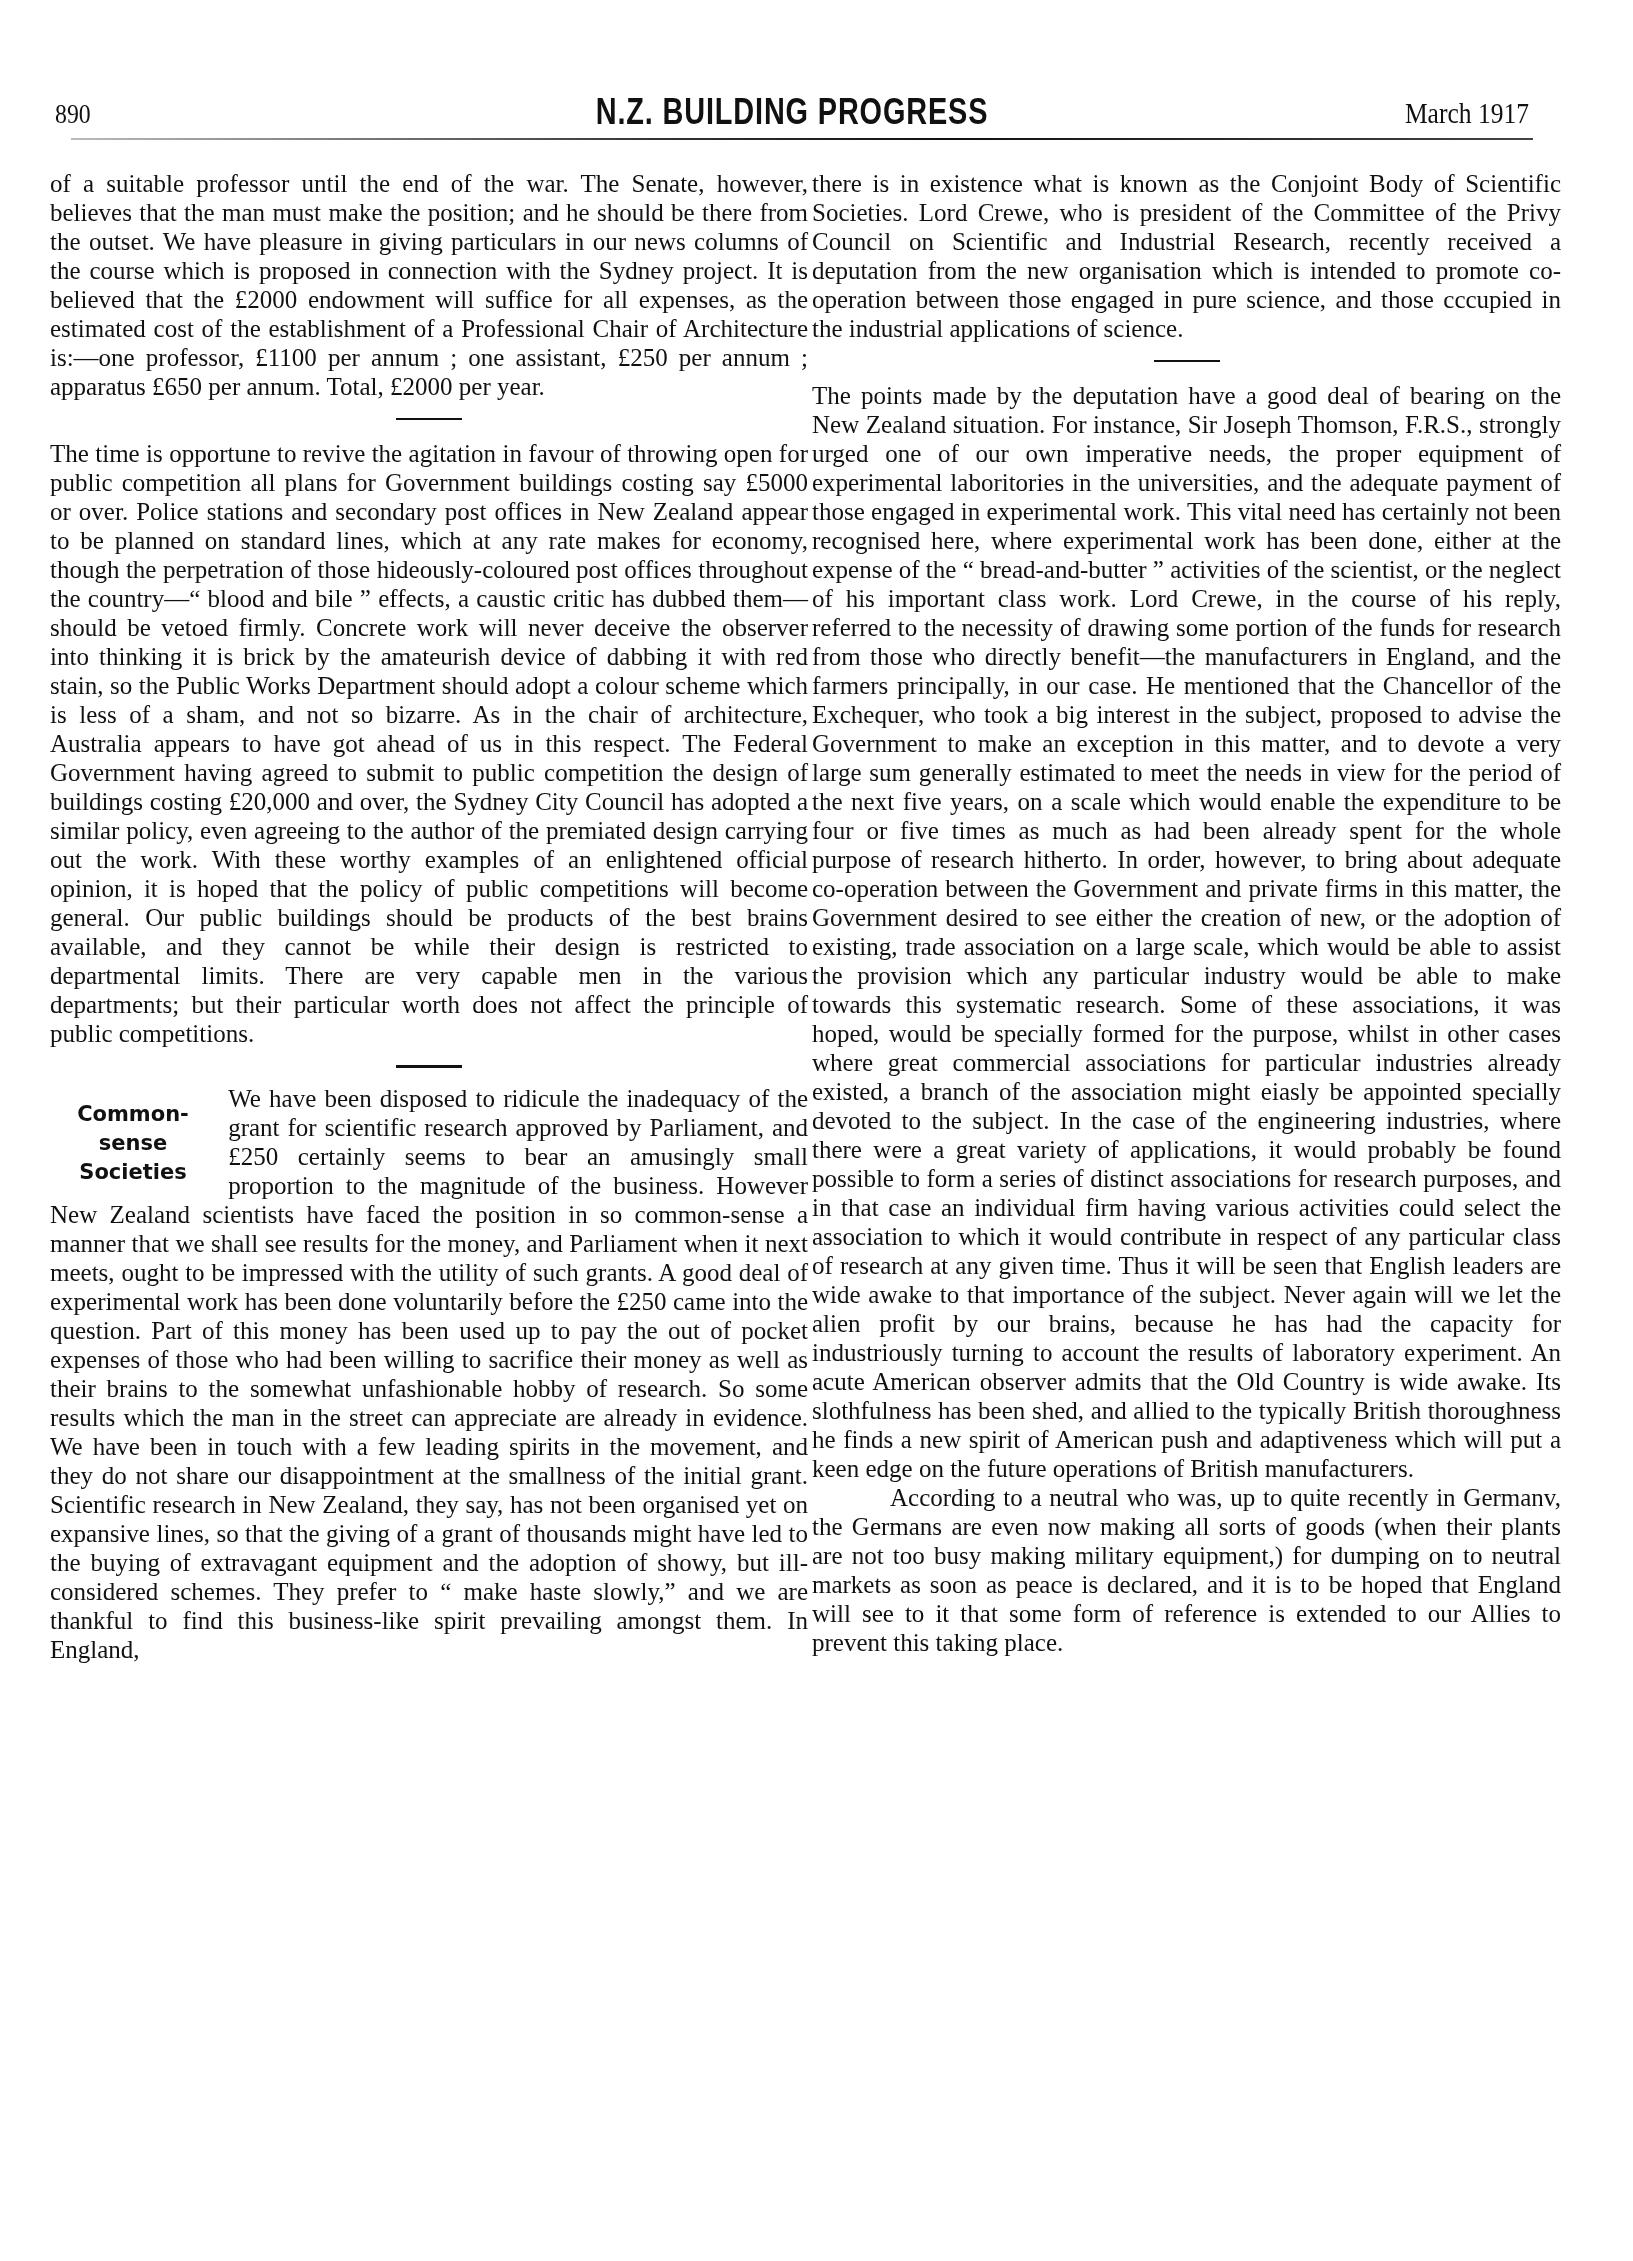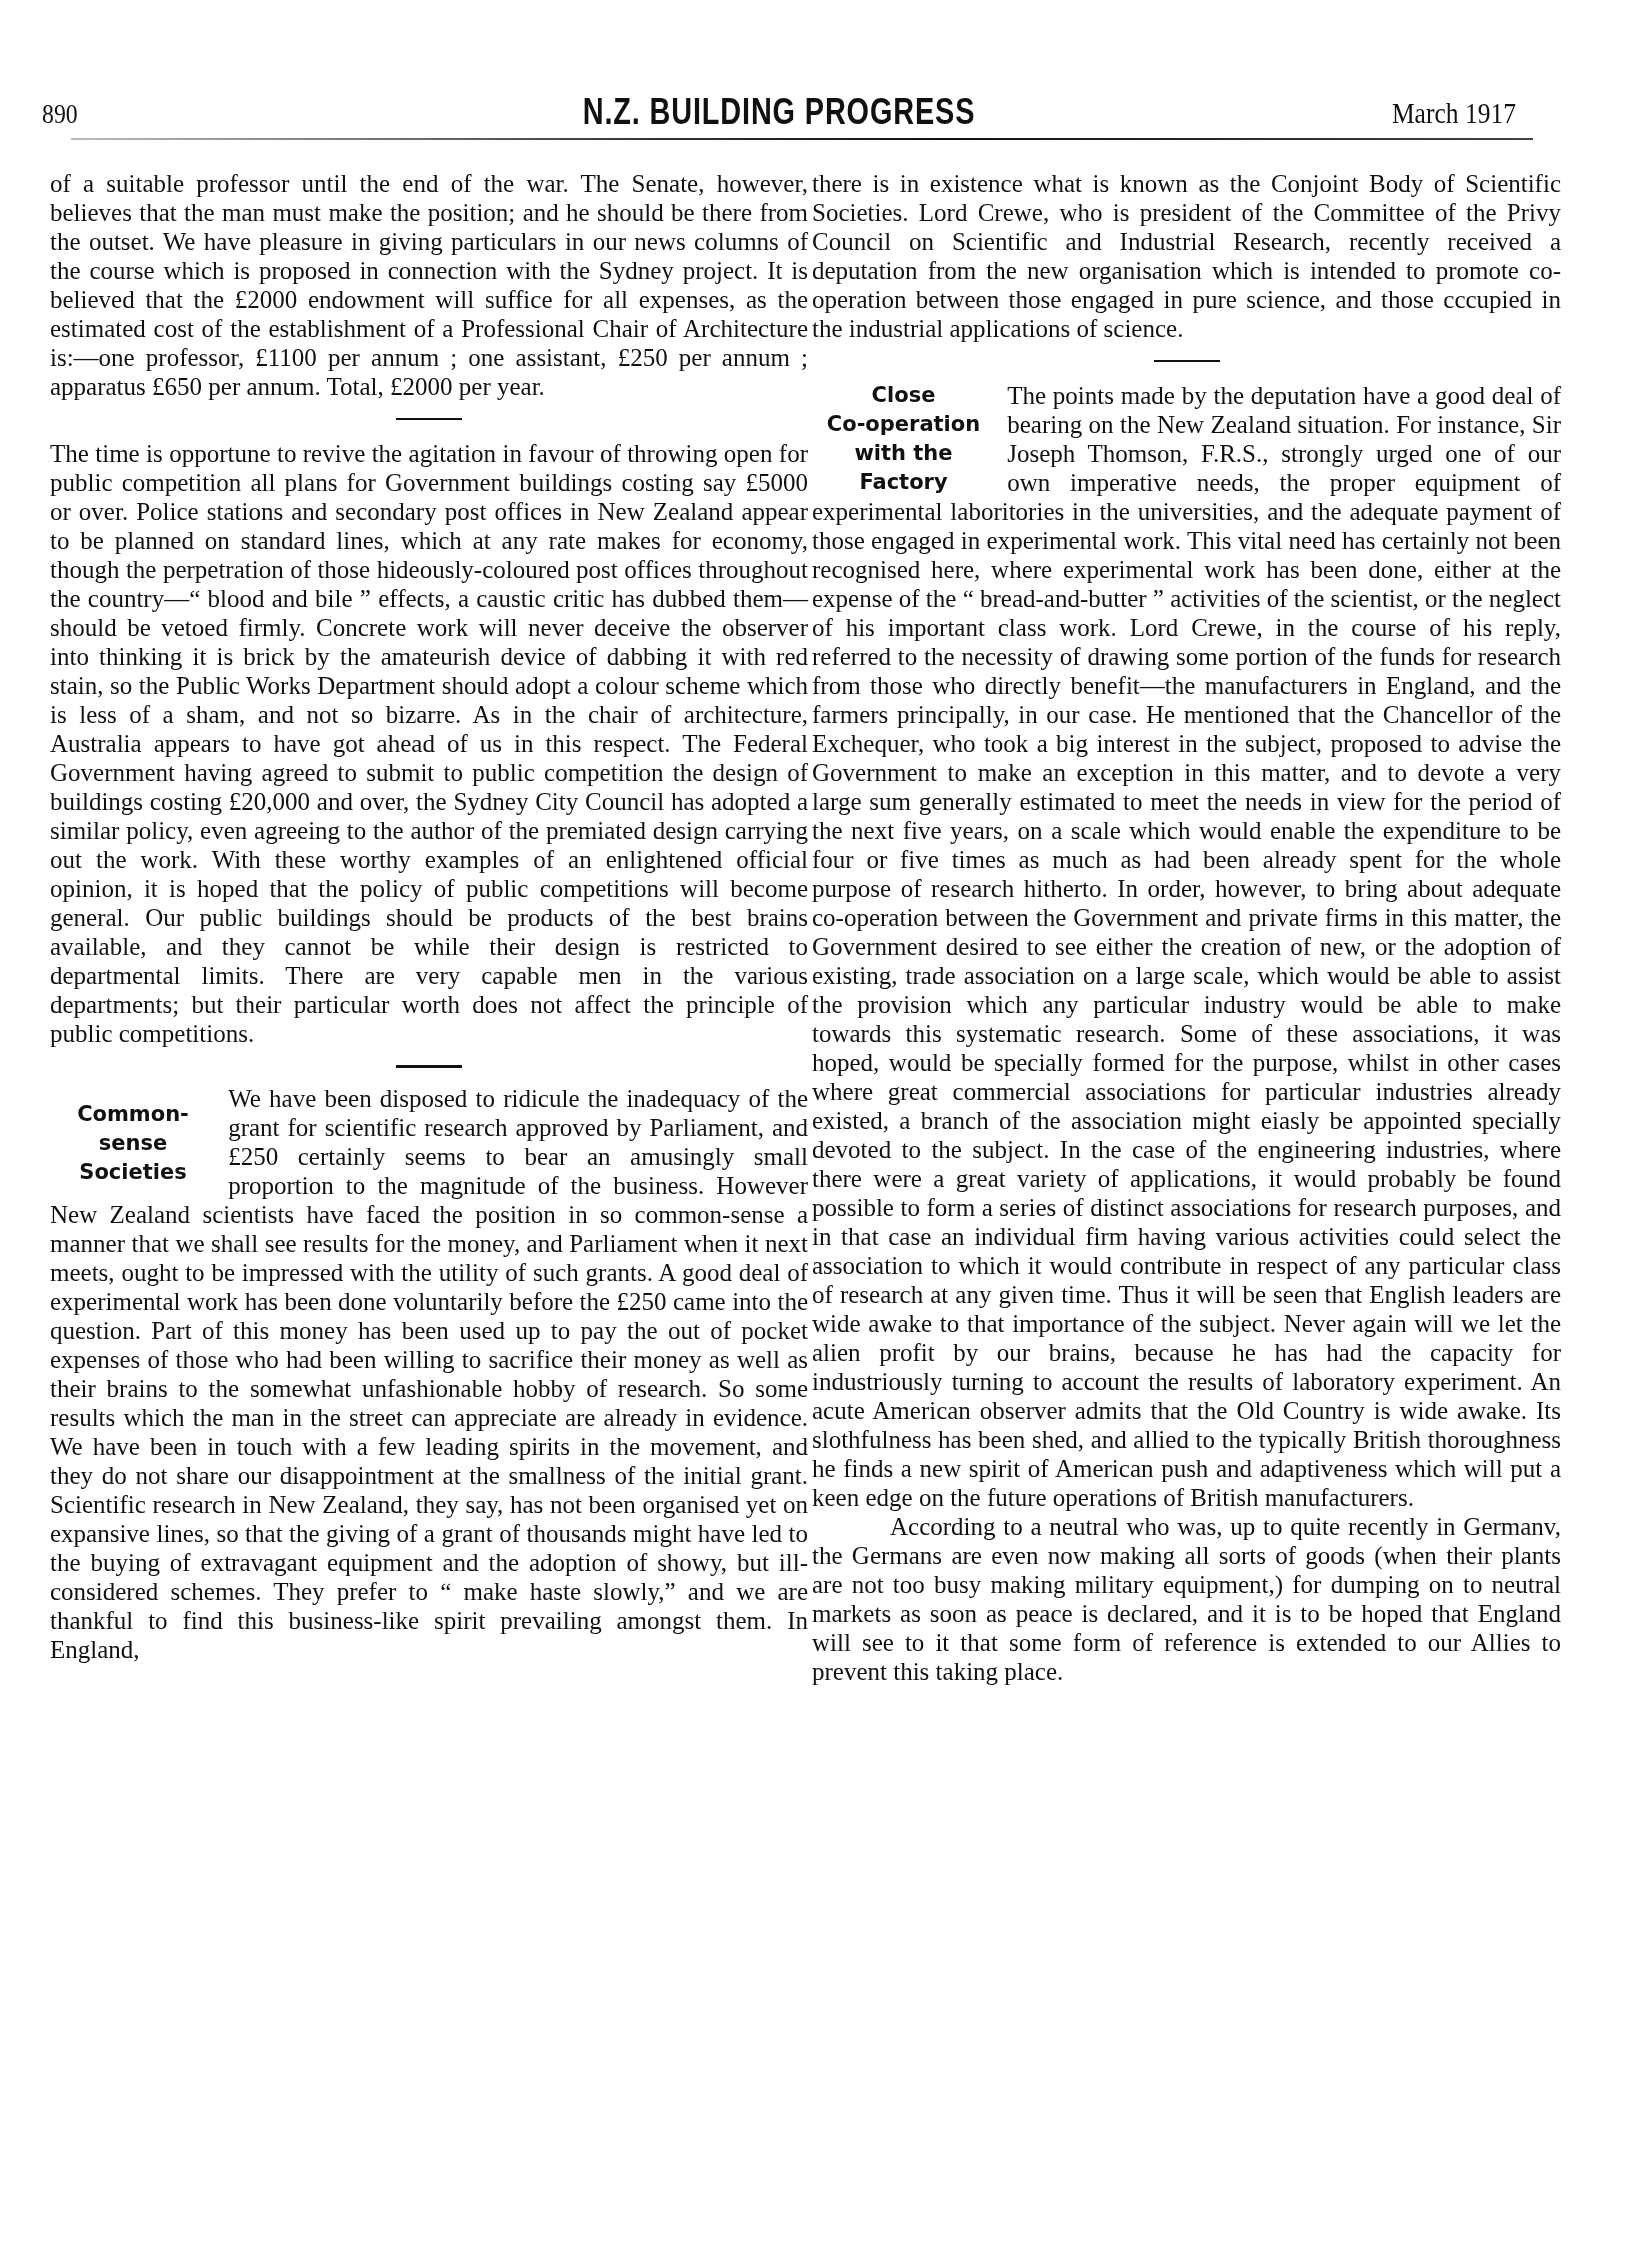--- a/index.html
+++ b/index.html
@@ -6,21 +6,21 @@
   body {
     width: 1633px;
     height: 2261px;
     position: relative;
     overflow: hidden;
     color: #111;
     font-family: "Liberation Serif", "DejaVu Serif", serif;
   }
   .header {
     position: absolute;
-    left: 42px;
+    left: 55px;
     top: 94px;
     width: 1474px;
     height: 39px;
   }
   .page-number {
     position: absolute; left: 0; top: 0;
     font-size: 28px; line-height: 39px;
     font-family: "Liberation Serif", serif;
     transform: scaleX(0.85); transform-origin: left center;
   }
@@ -99,23 +99,17 @@
     <p>We have been disposed to ridicule the inadequacy of the grant for scientific research approved by Parliament, and £250 certainly seems to bear an amusingly small proportion to the magnitude of the business. However New Zealand scientists have faced the position in so common-sense a manner that we shall see results for the money, and Parliament when it next meets, ought to be impressed with the utility of such grants. A good deal of experimental work has been done voluntarily before the £250 came into the question. Part of this money has been used up to pay the out of pocket expenses of those who had been willing to sacrifice their money as well as their brains to the somewhat unfashionable hobby of research. So some results which the man in the street can appreciate are already in evidence. We have been in touch with a few leading spirits in the movement, and they do not share our disappointment at the smallness of the initial grant. Scientific research in New Zealand, they say, has not been organised yet on expansive lines, so that the giving of a grant of thousands might have led to the buying of extravagant equipment and the adoption of showy, but ill-considered schemes. They prefer to “ make haste slowly,” and we are thankful to find this business-like spirit prevailing amongst them. In England,</p>
   </div>
 </div>
 
 <div class="column col-right">
   <p>there is in existence what is known as the Conjoint Body of Scientific Societies. Lord Crewe, who is president of the Committee of the Privy Council on Scientific and Industrial Research, recently received a deputation from the new organisation which is intended to promote co-operation between those engaged in pure science, and those cccupied in the industrial applications of science.</p>
 
   <div class="rule-short" style="margin-top:16.6px;margin-bottom:19px;"></div>
 
   <div class="section">
-    <div class="side-head" style="width:183px;">
-      <span>Close</span>
-      <span>Co-operation</span>
-      <span>with the</span>
-      <span>Factory</span>
-    </div>
     <p>The points made by the deputation have a good deal of bearing on the New Zealand situation. For instance, Sir Joseph Thomson, F.R.S., strongly urged one of our own imperative needs, the proper equipment of experimental laboritories in the universities, and the adequate payment of those engaged in experimental work. This vital need has certainly not been recognised here, where experimental work has been done, either at the expense of the “ bread-and-butter ” activities of the scientist, or the neglect of his important class work. Lord Crewe, in the course of his reply, referred to the necessity of drawing some portion of the funds for research from those who directly benefit—the manufacturers in England, and the farmers principally, in our case. He mentioned that the Chancellor of the Exchequer, who took a big interest in the subject, proposed to advise the Government to make an exception in this matter, and to devote a very large sum generally estimated to meet the needs in view for the period of the next five years, on a scale which would enable the expenditure to be four or five times as much as had been already spent for the whole purpose of research hitherto. In order, however, to bring about adequate co-operation between the Government and private firms in this matter, the Government desired to see either the creation of new, or the adoption of existing, trade association on a large scale, which would be able to assist the provision which any particular industry would be able to make towards this systematic research. Some of these associations, it was hoped, would be specially formed for the purpose, whilst in other cases where great commercial associations for particular industries already existed, a branch of the association might eiasly be appointed specially devoted to the subject. In the case of the engineering industries, where there were a great variety of applications, it would probably be found possible to form a series of distinct associations for research purposes, and in that case an individual firm having various activities could select the association to which it would contribute in respect of any particular class of research at any given time. Thus it will be seen that English leaders are wide awake to that importance of the subject. Never again will we let the alien profit by our brains, because he has had the capacity for industriously turning to account the results of laboratory experiment. An acute American observer admits that the Old Country is wide awake. Its slothfulness has been shed, and allied to the typically British thoroughness he finds a new spirit of American push and adaptiveness which will put a keen edge on the future operations of British manufacturers.</p>
     <p class="indent">According to a neutral who was, up to quite recently in Germanv, the Germans are even now making all sorts of goods (when their plants are not too busy making military equipment,) for dumping on to neutral markets as soon as peace is declared, and it is to be hoped that England will see to it that some form of reference is extended to our Allies to prevent this taking place.</p>
   </div>
 </div>
 
 
 </body></html>

